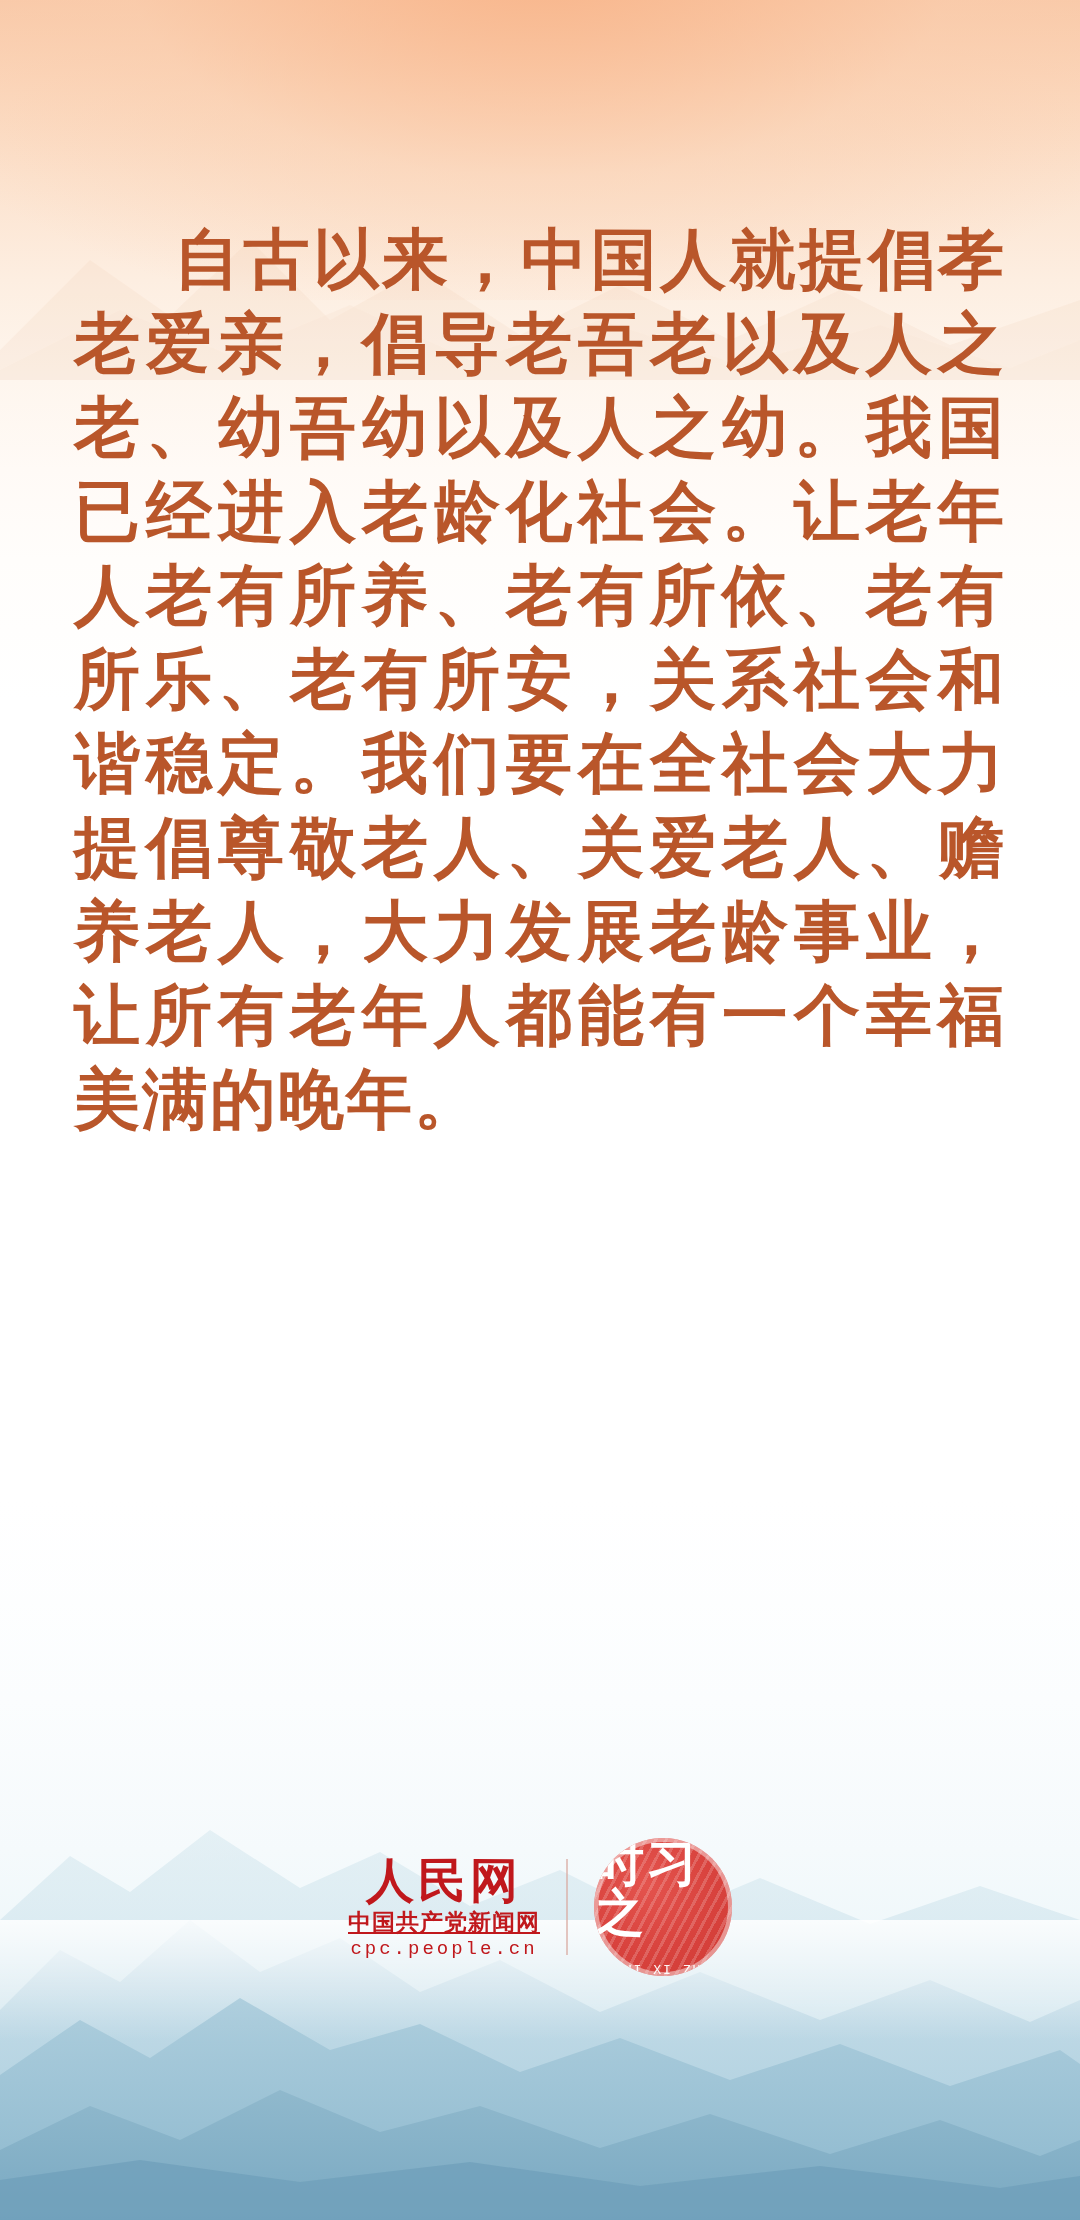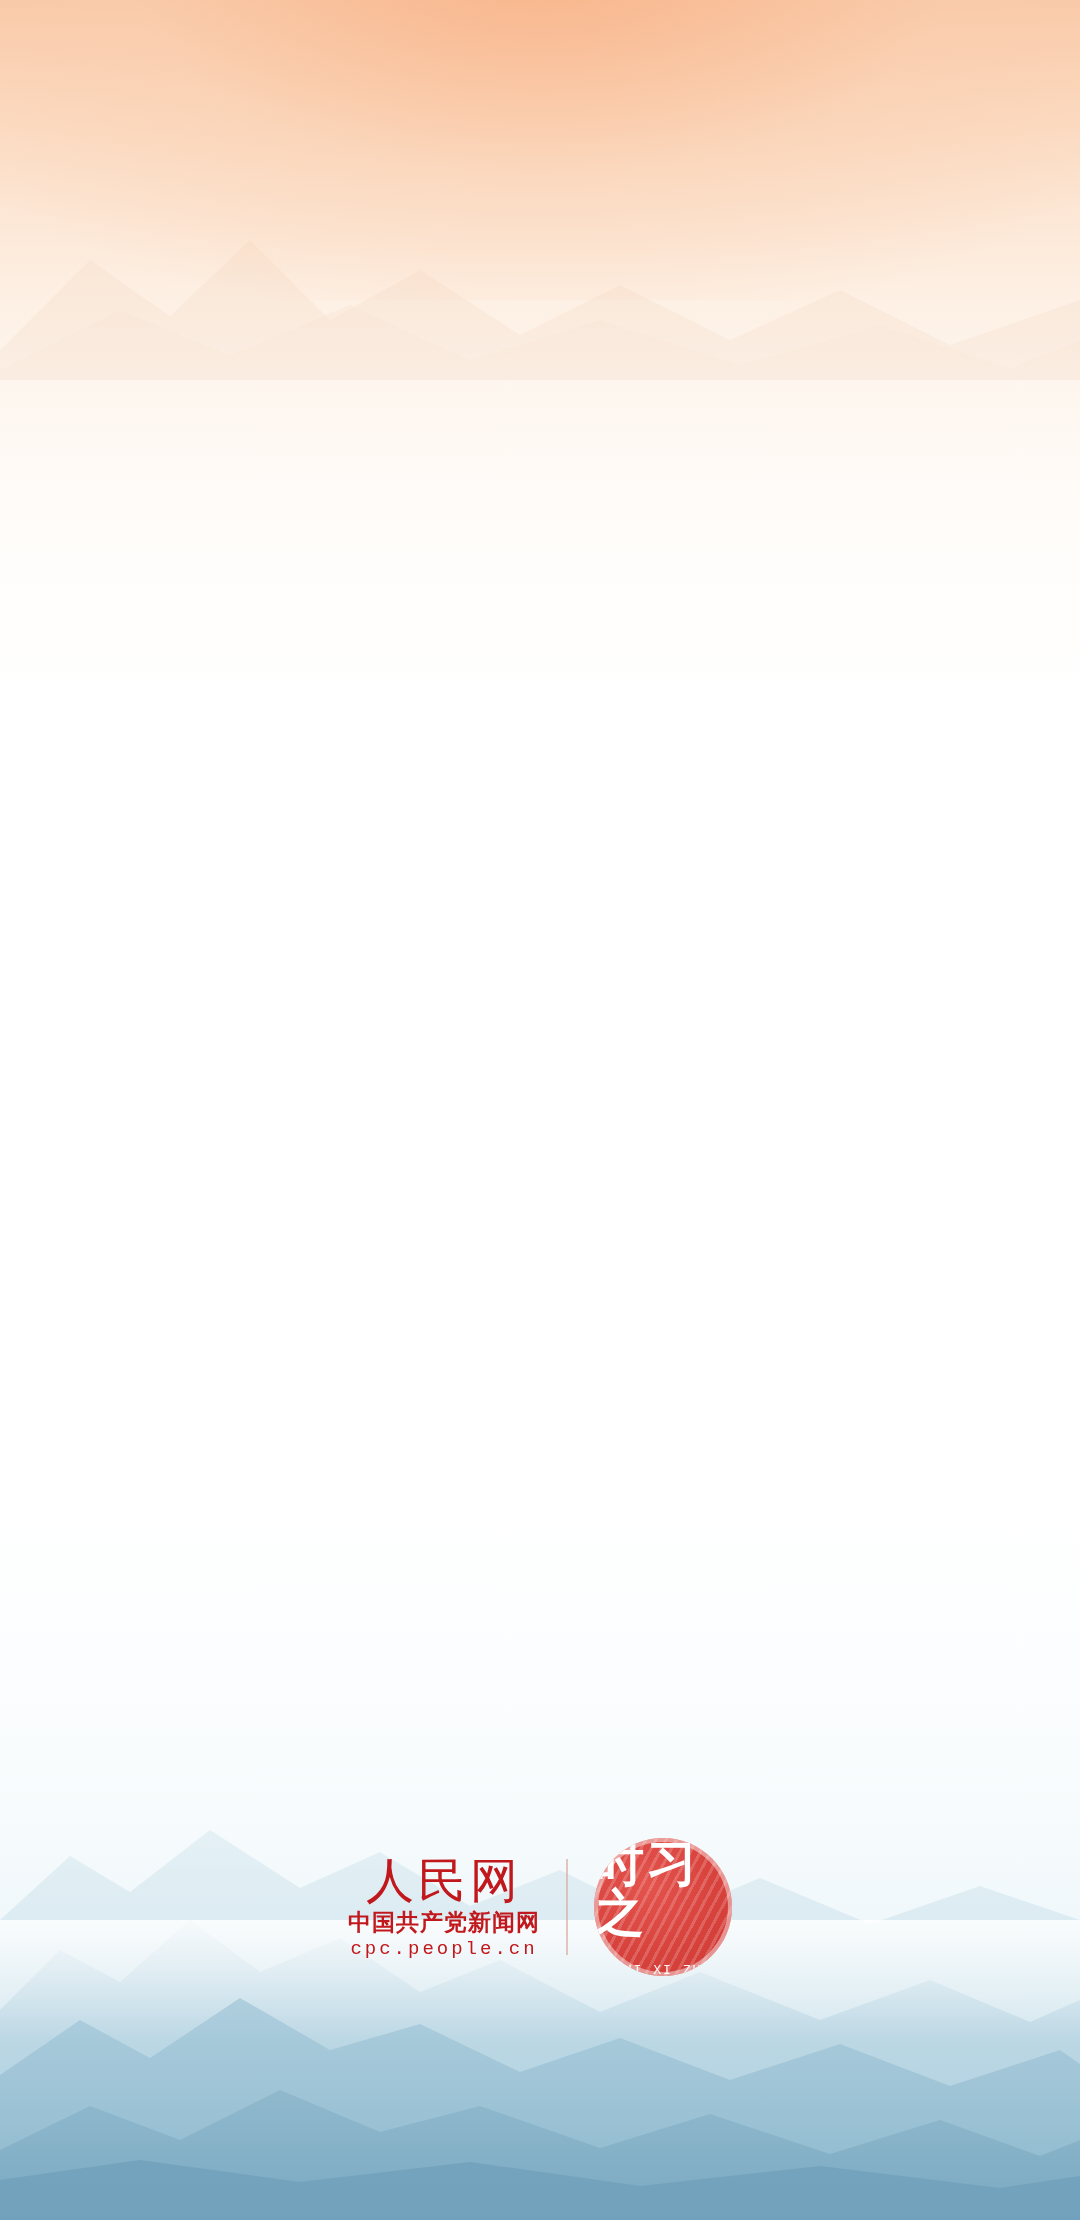--- a/index.html
+++ b/index.html
@@ -110,31 +110,32 @@
 
   .rmw-logo {
     display: flex;
     flex-direction: column;
     align-items: center;
     line-height: 1;
   }
   .rmw-main {
     color: #c0181c;
     font-size: 48px;
-    font-weight: 400;
+    font-weight: 700;
     letter-spacing: 4px;
     font-family: "DejaVu Sans", "Liberation Sans", sans-serif;
   }
   .rmw-sub {
     margin-top: 7px;
     color: #c0181c;
     font-size: 23px;
     font-weight: 700;
     letter-spacing: 1px;
     font-family: "DejaVu Sans", "Liberation Sans", sans-serif;
+    text-decoration: underline;
   }
   .rmw-url {
     margin-top: 6px;
     color: #c0181c;
     font-size: 19px;
     letter-spacing: 3px;
     font-family: Liberation Mono, monospace;
   }
   .rmw-divider {
     width: 2px;
@@ -190,20 +191,21 @@
 
 <div class="poster">
 
   <div class="top-glow"></div>
 
   <svg class="top-wash" viewBox="0 0 1080 260" preserveAspectRatio="none">
     <path d="M0,230 L90,140 L170,196 L250,120 L330,200 L420,150 L520,215 L620,165 L730,220 L840,170 L950,225 L1080,180 L1080,260 L0,260 Z" fill="#e7b896" opacity="0.35"></path>
     <path d="M0,250 L120,190 L230,235 L350,185 L470,240 L600,200 L740,245 L880,205 L1010,248 L1080,220 L1080,260 L0,260 Z" fill="#eecfb6" opacity="0.45"></path>
   </svg>
 
+  <div class="quote">自古以来，中国人就提倡孝老爱亲，倡导老吾老以及人之老、幼吾幼以及人之幼。我国已经进入老龄化社会。让老年人老有所养、老有所依、老有所乐、老有所安，关系社会和谐稳定。我们要在全社会大力提倡尊敬老人、关爱老人、赡养老人，大力发展老龄事业，让所有老年人都能有一个幸福美满的晚年。</div>
 
 
   <svg class="mountains" viewBox="0 0 1080 600" preserveAspectRatio="none">
     <defs>
       <linearGradient id="mg1" x1="0" y1="0" x2="0" y2="1">
         <stop offset="0%" stop-color="#d6e8ef" stop-opacity="0.55"></stop>
         <stop offset="100%" stop-color="#bcd9e6" stop-opacity="0.85"></stop>
       </linearGradient>
       <linearGradient id="mg2" x1="0" y1="0" x2="0" y2="1">
         <stop offset="0%" stop-color="#c2dbe7" stop-opacity="0.7"></stop>

